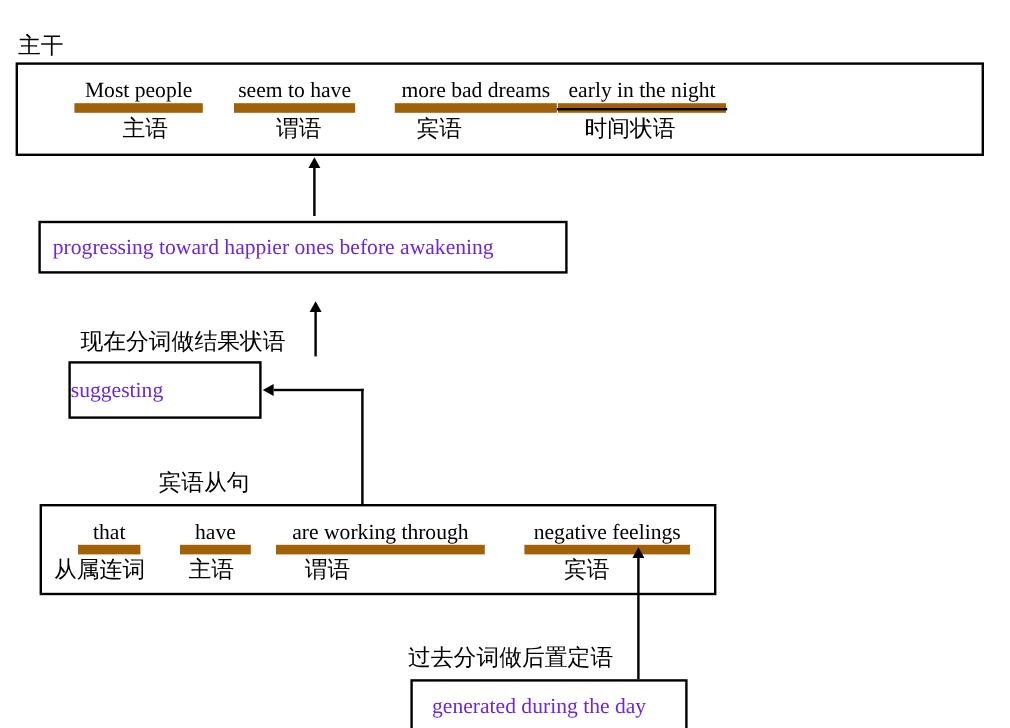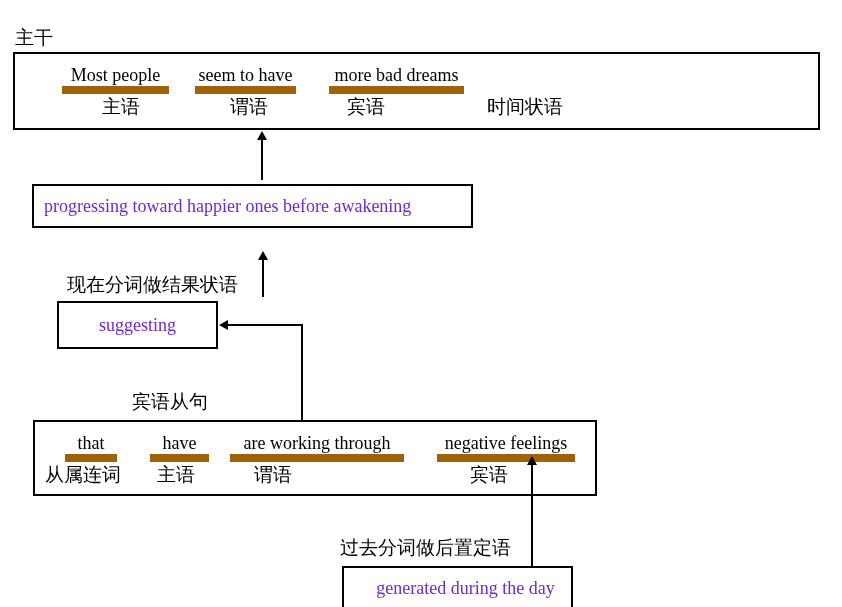--- a/index.html
+++ b/index.html
@@ -46,33 +46,34 @@
     border-bottom:9px solid #000;
   }
   .head-left{
     position:absolute;width:0;height:0;
     border-top:5px solid transparent;
     border-bottom:5px solid transparent;
     border-right:9px solid #000;
   }
   .lbl{position:absolute;}
   .boxtext-left{padding-left:10px;line-height:40px;}
-  .boxtext-center{text-align:center;line-height:40px;}
+  .boxtext-center{text-align:left;line-height:40px;}
 </style>
 </head>
 <body>
 
 <div id="canvas">
 
   <div class="lbl zh" style="left:15px;top:6px;">主干</div>
 
   <div class="box" style="left:13px;top:33px;width:807px;height:78px;">
     <span class="seg" style="left:47px;top:10px;width:107px;">Most people</span>
     <span class="seg" style="left:180px;top:10px;width:101px;">seem to have</span>
     <span class="seg" style="left:314px;top:10px;width:135px;">more bad dreams</span>
+    <span class="seg dbl" style="left:450px;top:10px;width:140px;">early in the night</span>
     <span class="role zh" style="left:87px;top:40px;">主语</span>
     <span class="role zh" style="left:215px;top:40px;">谓语</span>
     <span class="role zh" style="left:332px;top:40px;">宾语</span>
     <span class="role zh" style="left:472px;top:40px;">时间状语</span>
   </div>
 
   <div>
     <div class="head-up" style="left:257px;top:112px;"></div>
     <div class="vline" style="left:261px;top:120px;height:41px;"></div>
   </div>

